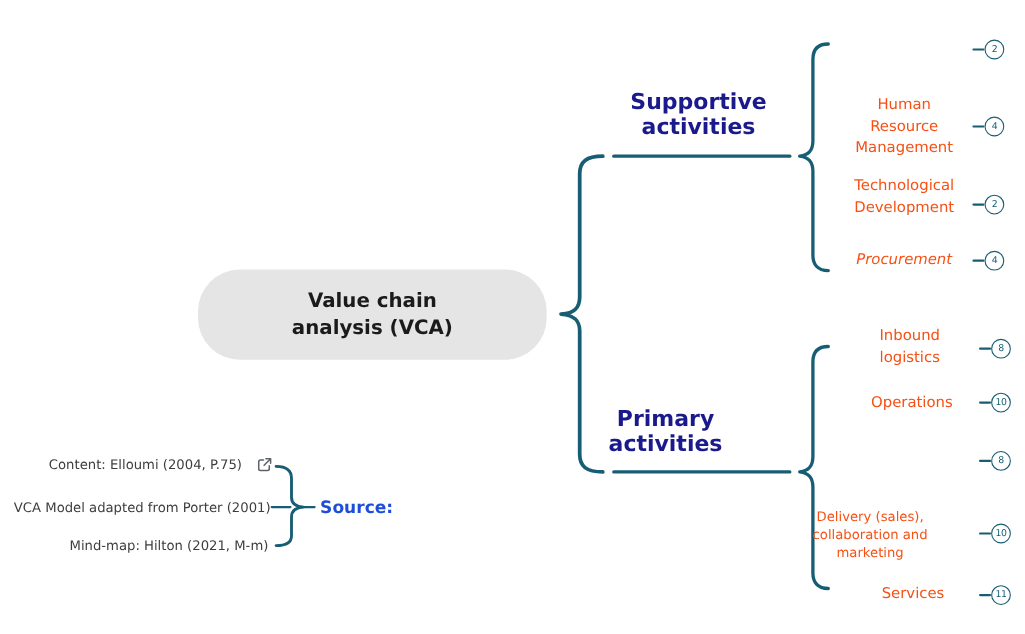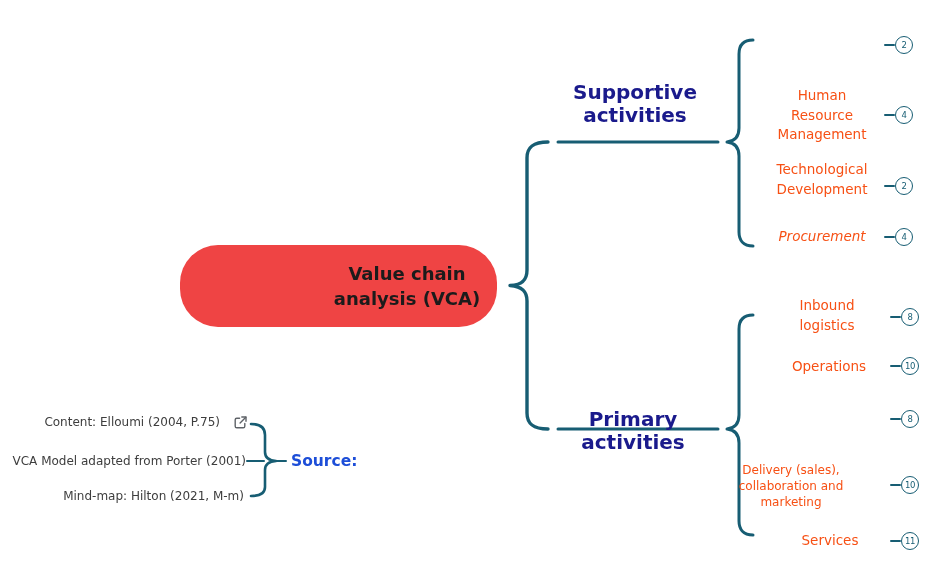--- a/index.html
+++ b/index.html
@@ -4,32 +4,32 @@
 <style>
   html,body{margin:0;padding:0;background:#ffffff;}
   #stage{
     position:relative;width:932px;height:576px;background:#ffffff;overflow:hidden;
     font-family:"DejaVu Sans","Liberation Sans",sans-serif;
   }
   .abs{position:absolute;}
   
   .root-node{
     left:180px;top:245px;width:317px;height:82px;border-radius:38px;
-    background:#ef4444;display:flex;align-items:center;justify-content:flex-end;
+    background:#e5e5e5;display:flex;align-items:center;justify-content:center;
     cursor:default;
   }
   .root-node .root-label{
     width:180px;text-align:center;font-size:18px;font-weight:bold;color:#1b1b1b;line-height:25px;
   }
   
   .branch-label{
     color:#1a1a8c;font-weight:bold;font-size:20px;line-height:23px;text-align:center;
   }
   .branch-supportive{left:570px;top:81px;width:130px;}
-  .branch-primary{left:568px;top:369px;width:130px;margin-top:39px;}
+  .branch-primary{left:540px;top:369px;width:130px;}
   
   .topic{color:#f75014;font-size:13.5px;line-height:19.5px;text-align:center;}
   .topic-small{font-size:12px;line-height:16px;}
   .t-s1{left:750px;top:24px;width:146px;}
   .t-s2{left:774px;top:86px;width:96px;}
   .t-s3{left:762px;top:160px;width:120px;}
   .t-s4{left:752px;top:227px;width:140px;font-style:italic;}
   .t-p1{left:777px;top:296px;width:100px;}
   .t-p2{left:769px;top:357px;width:120px;}
   .t-p3{left:776px;top:398px;width:100px;}

